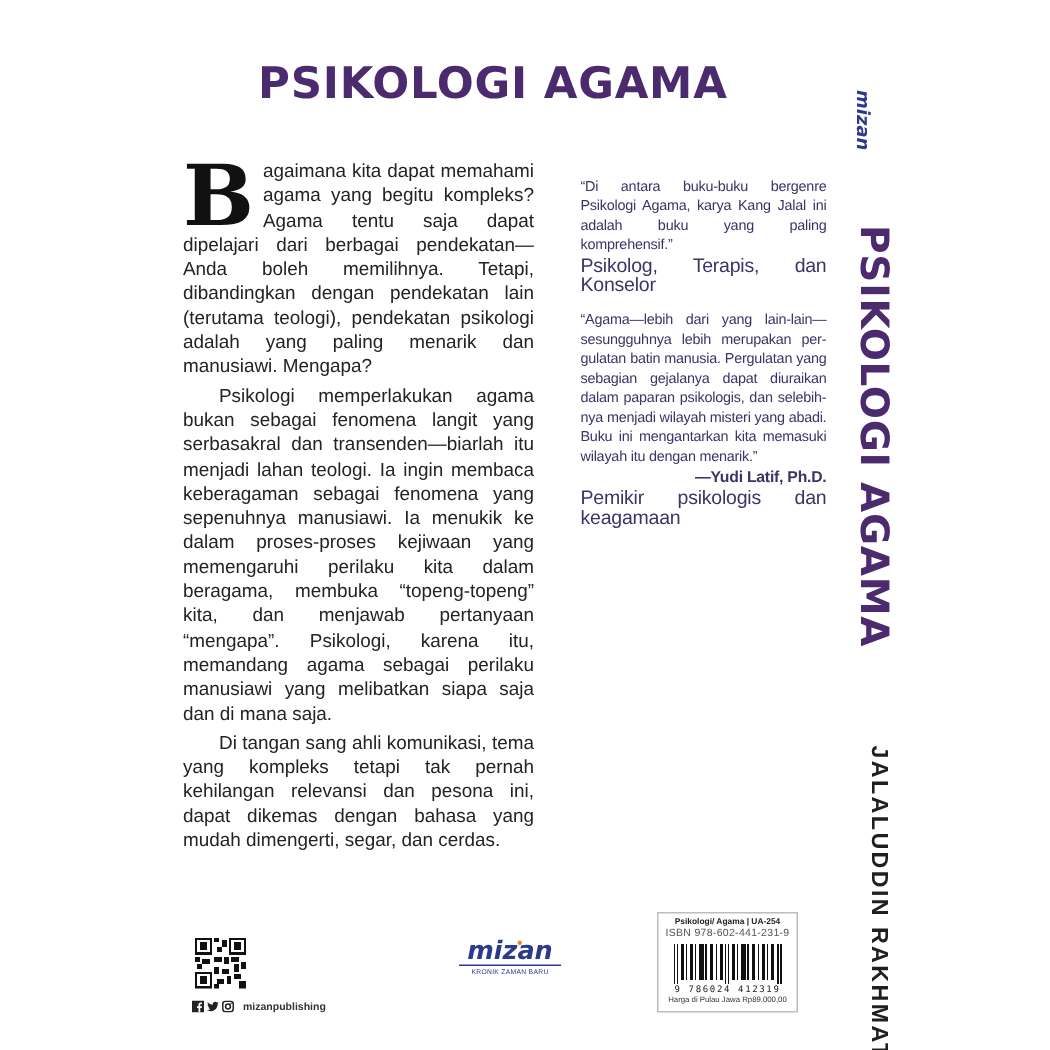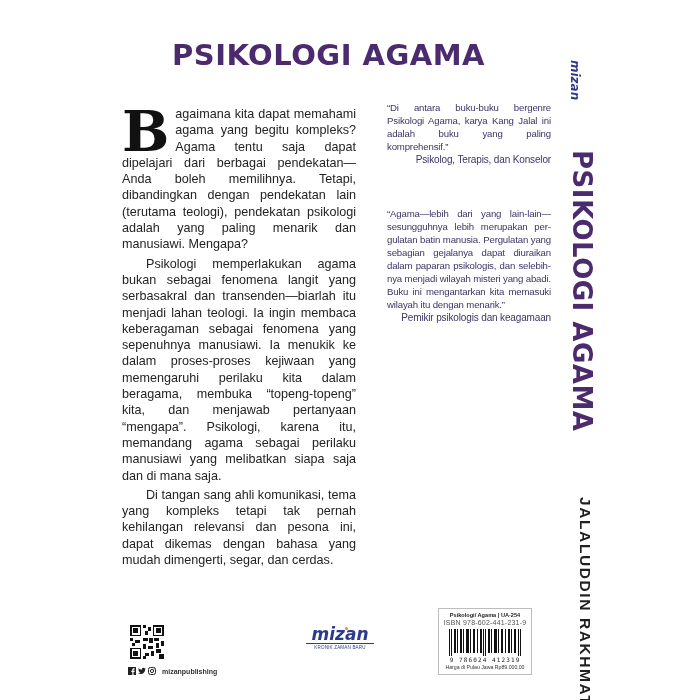--- a/index.html
+++ b/index.html
@@ -28,22 +28,22 @@
 
     .quote {
       position: absolute; left: 387px; width: 164px;
       font-family: "Liberation Sans", sans-serif; font-size: 9.6px;
       line-height: 13px; color: #3b3466; text-align: justify;
       letter-spacing: -0.15px;
     }
     .quote .attrib {
       text-align: right; font-weight: bold; font-size: 10.5px; color: #3b3466; margin-top: 1px;
     }
-    .quote .role { text-align: right; font-size: 10px; color: #3b3466; }
-    .quote1 { top: 101px; }
+    .quote .role { font-size: 13px; color: #3b3466; }
+    .quote1 { top: 118px; }
     .quote2 { top: 196px; margin-top: 11px; }
 
     .spine-logo {
       position: absolute; left: 568px; top: 60px;
       transform-origin: left top; transform: rotate(90deg) translate(0, -14px);
       font-family: "DejaVu Sans", sans-serif; font-weight: bold; font-style: italic;
       font-size: 12px; color: #2b3a8c; white-space: nowrap;
     }
     .spine-title {
       position: absolute; left: 597px; top: 150px;
@@ -107,20 +107,21 @@
     <p>Di tangan sang ahli komunikasi, tema yang kompleks tetapi tak pernah kehilangan relevansi dan pesona ini, dapat dikemas de­ngan bahasa yang mudah dimengerti, segar, dan cerdas.</p>
   </div>
 
   <div class="quote quote1">
     <div>“Di antara buku-buku bergenre Psikologi Agama, karya Kang Jalal ini adalah buku yang paling komprehensif.”</div>
     <div class="role">Psikolog, Terapis, dan Konselor</div>
   </div>
 
   <div class="quote quote2">
     <div>“Agama—lebih dari yang lain-lain—sesungguhnya lebih merupakan per­gulatan batin manusia. Pergulatan yang sebagian gejalanya dapat diuraikan dalam paparan psikologis, dan selebih­nya menjadi wilayah misteri yang abadi. Buku ini mengantarkan kita memasuki wilayah itu dengan menarik.”</div>
+    <div class="attrib">—Yudi Latif, Ph.D.</div>
     <div class="role">Pemikir psikologis dan keagamaan</div>
   </div>
 
   <div class="spine-logo">mizan</div>
   <div class="spine-title">PSIKOLOGI AGAMA</div>
   <div class="spine-author">JALALUDDIN RAKHMAT</div>
 
   <svg class="qr" viewBox="0 0 21 21" shape-rendering="crispEdges">
     <rect x="0" y="0" width="21" height="21" fill="#fff"></rect>
     <g fill="#111">

